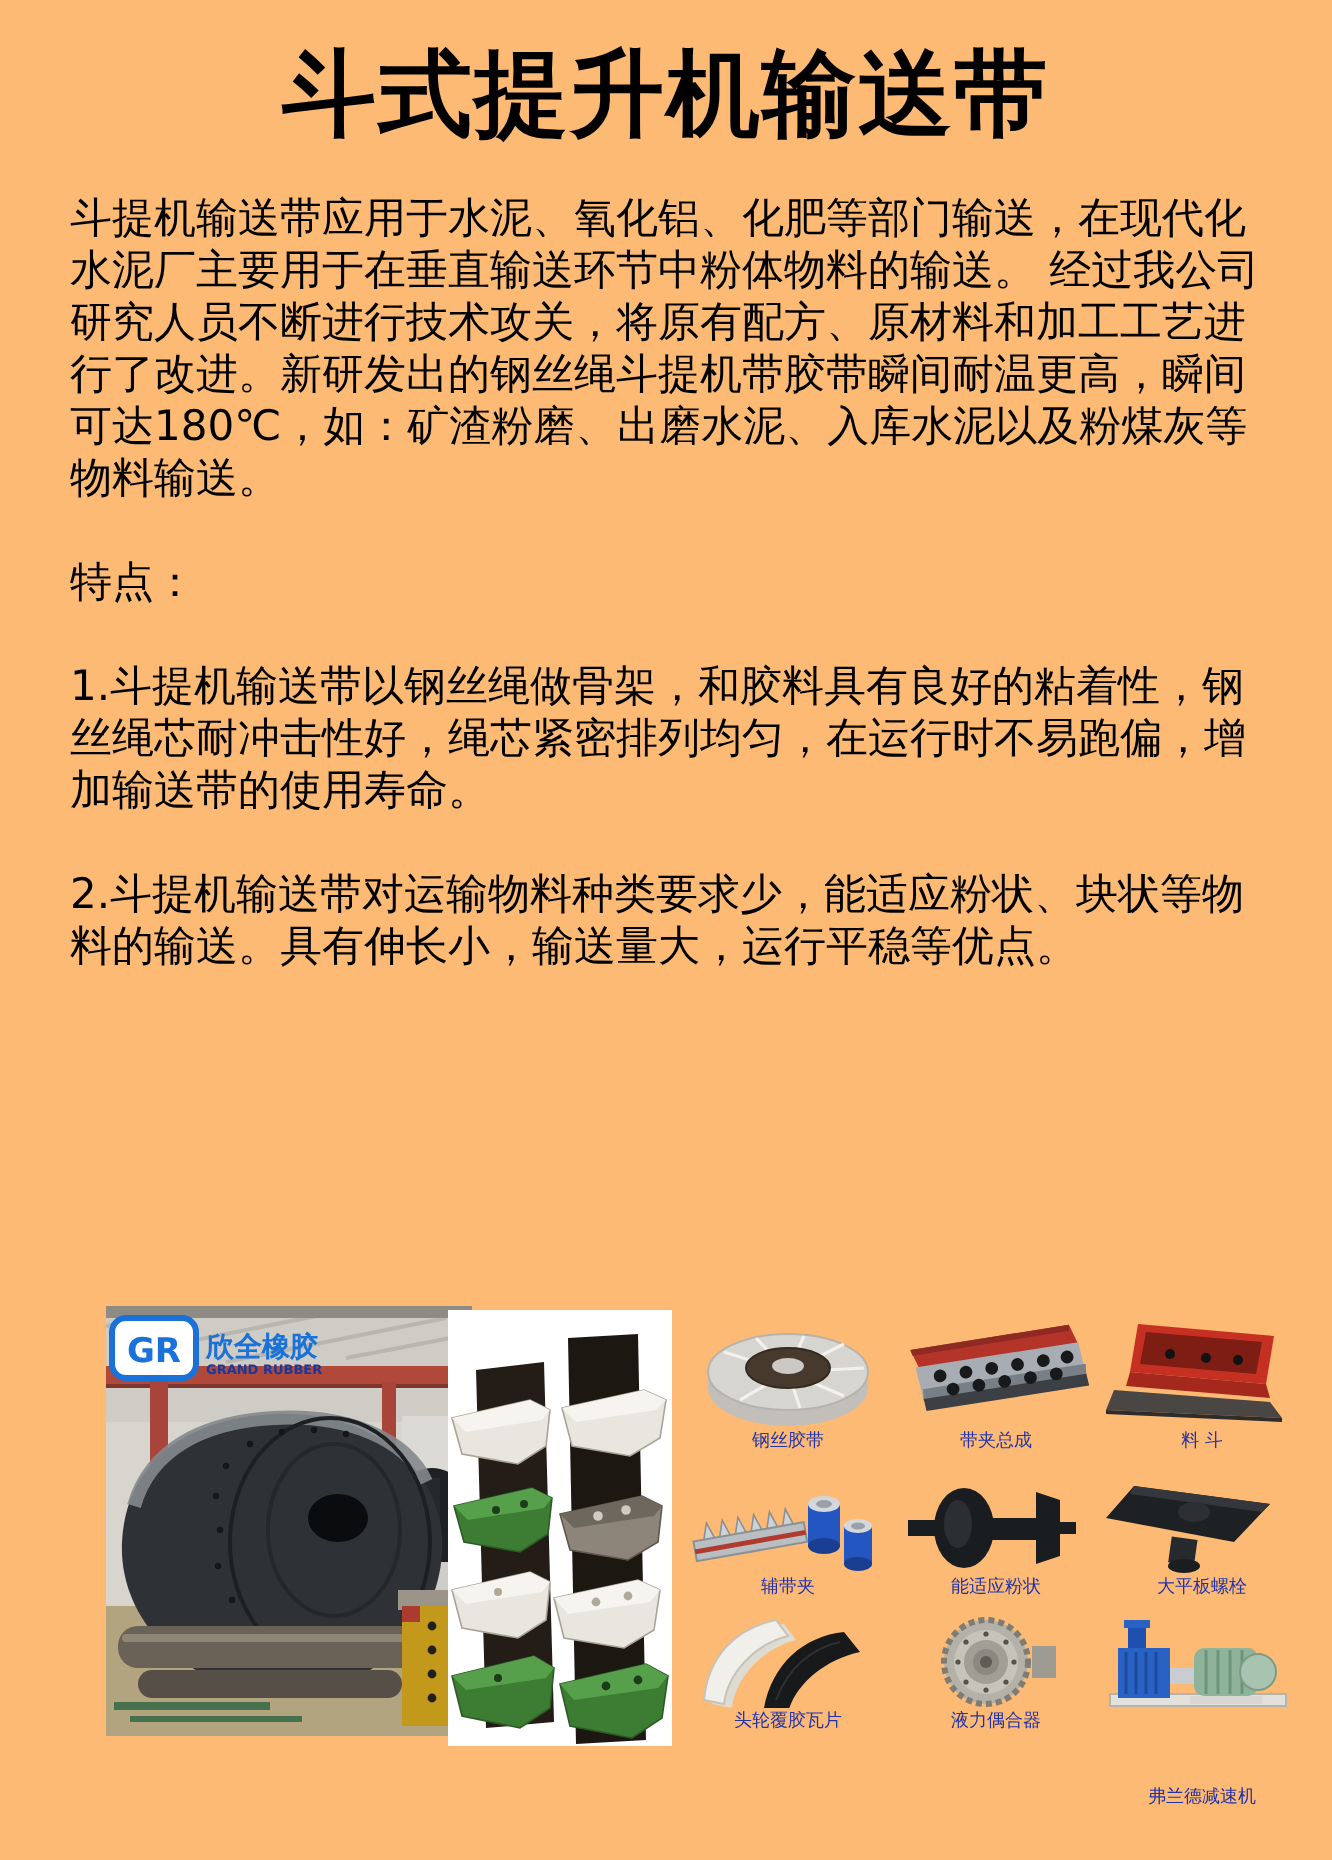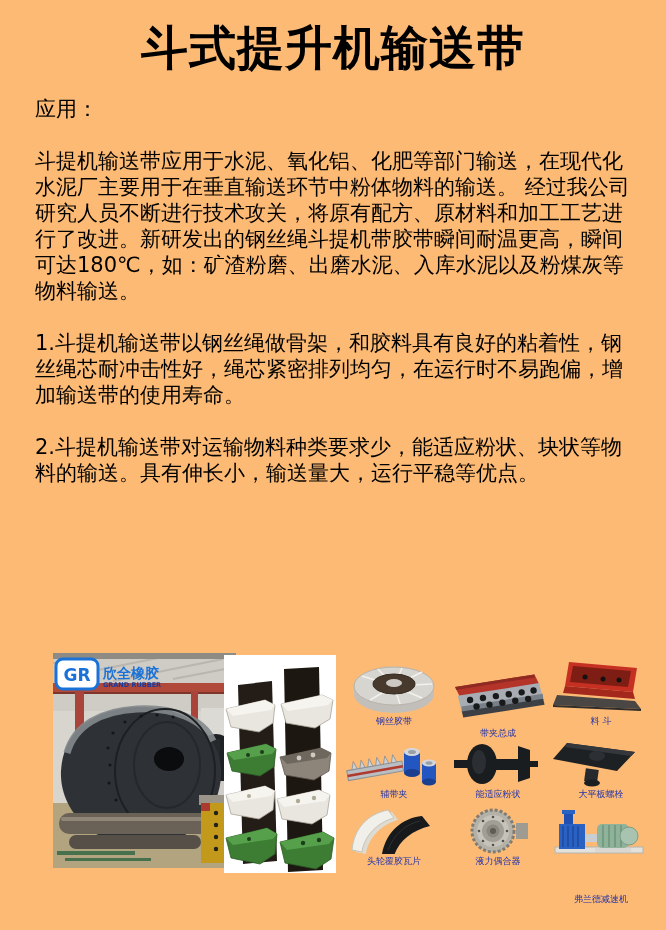--- a/index.html
+++ b/index.html
@@ -15,22 +15,22 @@
   svg{display:block;}
 </style>
 </head>
 <body>
 
 <div class="page">
 
   <h1 class="title">斗式提升机输送带</h1>
 
   <div class="content">
-    <p>应用：</p>
     <p>斗提机输送带应用于水泥、氧化铝、化肥等部门输送，在现代化水泥厂主要用于在垂直输送环节中粉体物料的输送。 经过我公司研究人员不断进行技术攻关，将原有配方、原材料和加工工艺进行了改进。新研发出的钢丝绳斗提机带胶带瞬间耐温更高，瞬间可达180℃，如：矿渣粉磨、出磨水泥、入库水泥以及粉煤灰等物料输送。</p>
+    <p>特点：</p>
     <p>1.斗提机输送带以钢丝绳做骨架，和胶料具有良好的粘着性，钢丝绳芯耐冲击性好，绳芯紧密排列均匀，在运行时不易跑偏，增加输送带的使用寿命。</p>
     <p>2.斗提机输送带对运输物料种类要求少，能适应粉状、块状等物料的输送。具有伸长小，输送量大，运行平稳等优点。</p>
   </div>
 
   <div class="gallery">
 
     <div class="photo" style="left:53px;top:3px;">
       <svg width="183" height="215" viewBox="0 0 183 215">
         <rect width="183" height="215" fill="#d8d5cf"></rect>
         <rect y="0" width="183" height="58" fill="#cfccc5"></rect>
@@ -159,21 +159,21 @@
             <line x1="50" y1="26" x2="78" y2="38"></line>
           <line x1="50" y1="26" x2="56" y2="44"></line>
             <line x1="50" y1="26" x2="26" y2="40"></line>
         </g>
         <ellipse cx="50" cy="24" rx="21" ry="10" fill="#473a2d" stroke="#332a20"></ellipse>
         <ellipse cx="50" cy="23" rx="8" ry="4" fill="#ccc9c4"></ellipse>
       </svg>
       <div class="cap">钢丝胶带</div>
     </div>
 
-    <div class="cell" style="left:445px;top:22px;">
+    <div class="cell" style="left:445px;top:10px;">
       <svg width="100" height="54" viewBox="0 0 100 54">
         <g transform="rotate(-4 50 26)">
           <polygon points="8,12 88,5 92,15 12,22" fill="#b5342a"></polygon>
           <polygon points="8,12 88,5 88,8 9,15" fill="#8f2a22"></polygon>
           <polygon points="10,21 92,14 95,31 13,38" fill="#a7adb3"></polygon>
           <polygon points="13,32 95,25 95,31 13,38" fill="#787f86"></polygon>
           <polygon points="13,37 95,30 96,36 14,43" fill="#3c4045"></polygon>
           <g fill="#17191b">
             <circle cx="22" cy="26" r="3.2"></circle>
               <circle cx="35" cy="25" r="3.2"></circle>

